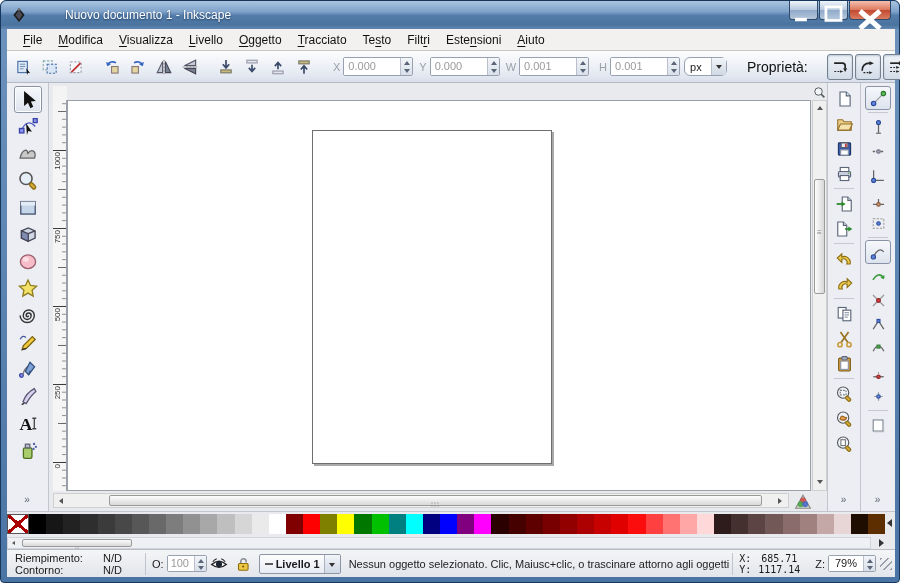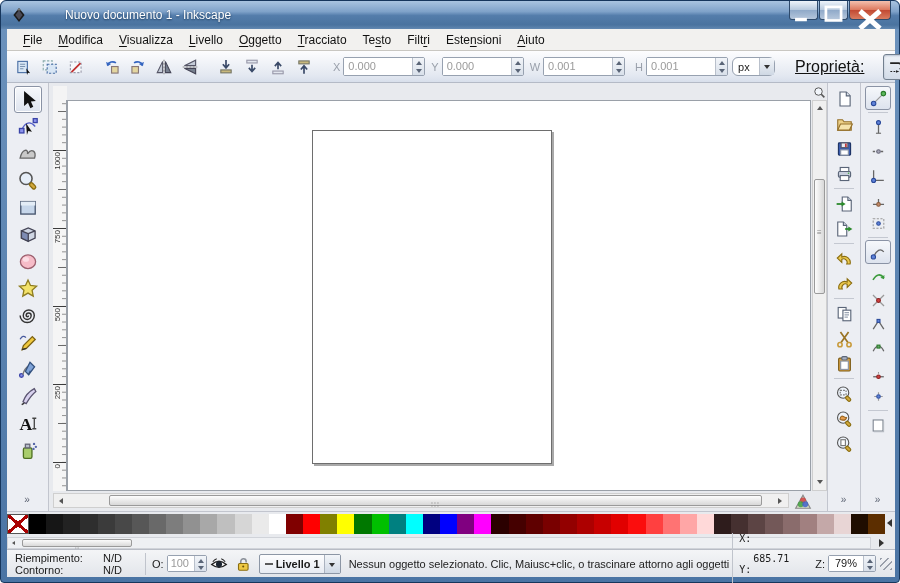--- a/index.html
+++ b/index.html
@@ -33,35 +33,35 @@
   
   .toolbar { position:absolute; left:6px; top:50px; width:888px; height:32px;
     background:linear-gradient(180deg,#fdfdfe,#e3e8f1 80%,#d8dfeb);
     border-bottom:1px solid #b4bac6; display:flex; align-items:center; padding:0 4px; }
   .tb-group { display:flex; align-items:center; }
   .tb-btn { width:24px; height:24px; margin:0 1px; padding:2px; border:1px solid transparent; border-radius:3px; }
   .tb-btn svg { width:100%; height:100%; }
   .tb-sep { width:1px; height:22px; background:#b9bfcb; margin:0 5px; }
   .field-label { color:#9aa0ab; font-size:11px; margin:0 3px 0 6px; }
   .spinbox { display:flex; height:19px; border:1px solid #97a1b0; background:#fff; border-radius:2px; }
-  .spin-val { width:68px; padding:2px 4px; font-size:11px; color:#9a9a9a; background:#fff; }
+  .spin-val { width:56px; padding:2px 4px; font-size:11px; color:#9a9a9a; background:#fff; }
   .spin-arrows { width:12px; display:flex; flex-direction:column; border-left:1px solid #b9c0cb;
     background:linear-gradient(180deg,#f2f5f9,#d9e0ea); }
   .spin-arrows .up, .spin-arrows .dn { flex:1; position:relative; }
   .spin-arrows .up::after { content:""; position:absolute; left:3px; top:3px;
     border-left:3px solid transparent; border-right:3px solid transparent; border-bottom:4px solid #5a6577; }
   .spin-arrows .dn::after { content:""; position:absolute; left:3px; top:2px;
     border-left:3px solid transparent; border-right:3px solid transparent; border-top:4px solid #5a6577; }
   .unit-dd { display:flex; height:19px; border:1px solid #97a1b0; background:#fff; border-radius:6px; margin-left:4px; align-items:center; }
   .unit-dd .u-val { width:26px; padding-left:5px; font-size:11px; color:#222; }
   .unit-dd .u-arr { width:15px; height:100%; background:linear-gradient(180deg,#f2f5f9,#cfd8e4); border-left:1px solid #b9c0cb; position:relative; }
   .unit-dd .u-arr::after { content:""; position:absolute; left:4px; top:7px;
     border-left:3.5px solid transparent; border-right:3.5px solid transparent; border-top:4.5px solid #333; }
   .lock-btn { width:20px; height:20px; margin:0 2px; }
-  .props-label { font-size:16px; color:#111; margin:0 18px 0 10px;text-decoration:underline; }
+  .props-label { font-size:14px; color:#111; margin:0 18px 0 10px; }
   .affect-btn { width:26px; height:26px; border:1px solid #72808f; border-radius:3px; margin:0 1px;
     background:linear-gradient(180deg,#eff3f8,#d3dce8); box-shadow:inset 0 1px 2px rgba(90,110,140,.35); padding:3px; }
   .affect-btn svg { width:100%; height:100%; }
 
   
   .main { position:absolute; left:6px; top:82px; width:888px; height:428px; background:#e8eaee; }
   .toolbox { position:absolute; left:0; top:0; width:42px; height:100%;
     background:#eceef3; border-right:1px solid #c2c5ce; display:flex; flex-direction:column; align-items:center; padding-top:3px; }
   .tool-btn { width:28px; height:27px; padding:2px; margin-bottom:0px; border:1px solid transparent; border-radius:3px; }
   .tool-btn.active { border:1px solid #8a93a5; background:linear-gradient(180deg,#f6f8fb,#dde3ee); box-shadow:0 0 0 1px #fff inset; }
@@ -159,21 +159,21 @@
   .icon16 { width:18px; height:18px; margin:0 3px; }
   .layer-dd { display:flex; align-items:center; height:20px; border:1px solid #8c96a5; background:linear-gradient(180deg,#fdfdfe,#e7ebf2); border-radius:2px; margin-left:4px; }
   .layer-name { font-weight:bold; font-size:11px; padding:0 4px 0 2px; }
   .layer-ind { width:10px; height:10px; margin-left:4px; }
   .layer-arr { width:16px; height:100%; border-left:1px solid #aab2bf; position:relative; background:linear-gradient(180deg,#f2f5f9,#cfd8e4); }
   .layer-arr::after { content:""; position:absolute; left:4.5px; top:8px; border-left:3.5px solid transparent; border-right:3.5px solid transparent; border-top:4.5px solid #333; }
   .status-msg { flex:1; padding:0 8px; color:#222; white-space:nowrap; overflow:hidden; }
   .coords { display:flex; flex-direction:column; font-family:"DejaVu Sans Mono", monospace; font-size:10px; line-height:11px; padding:0 6px; border-left:1px solid #c0c4cc; }
   .coord-row { display:flex; }
   .coord-label { width:14px; }
-  .coord-val { width:52px; text-align:left;margin-top:20px; }
+  .coord-val { width:52px; text-align:center; }
   .zoomctl { display:flex; align-items:center; padding:0 4px; }
   .zoomctl .spin-val { width:34px; color:#222; text-align:center; }
   .resize-grip { width:12px; height:12px; margin:8px 3px 0 0;
     background:repeating-linear-gradient(135deg,#9aa0ab 0 2px,transparent 2px 5px); align-self:flex-start; }
 
   .bottom-frame { position:absolute; left:0; bottom:0; width:100%; height:7px; }
 </style>
 </head>
 <body>
 

